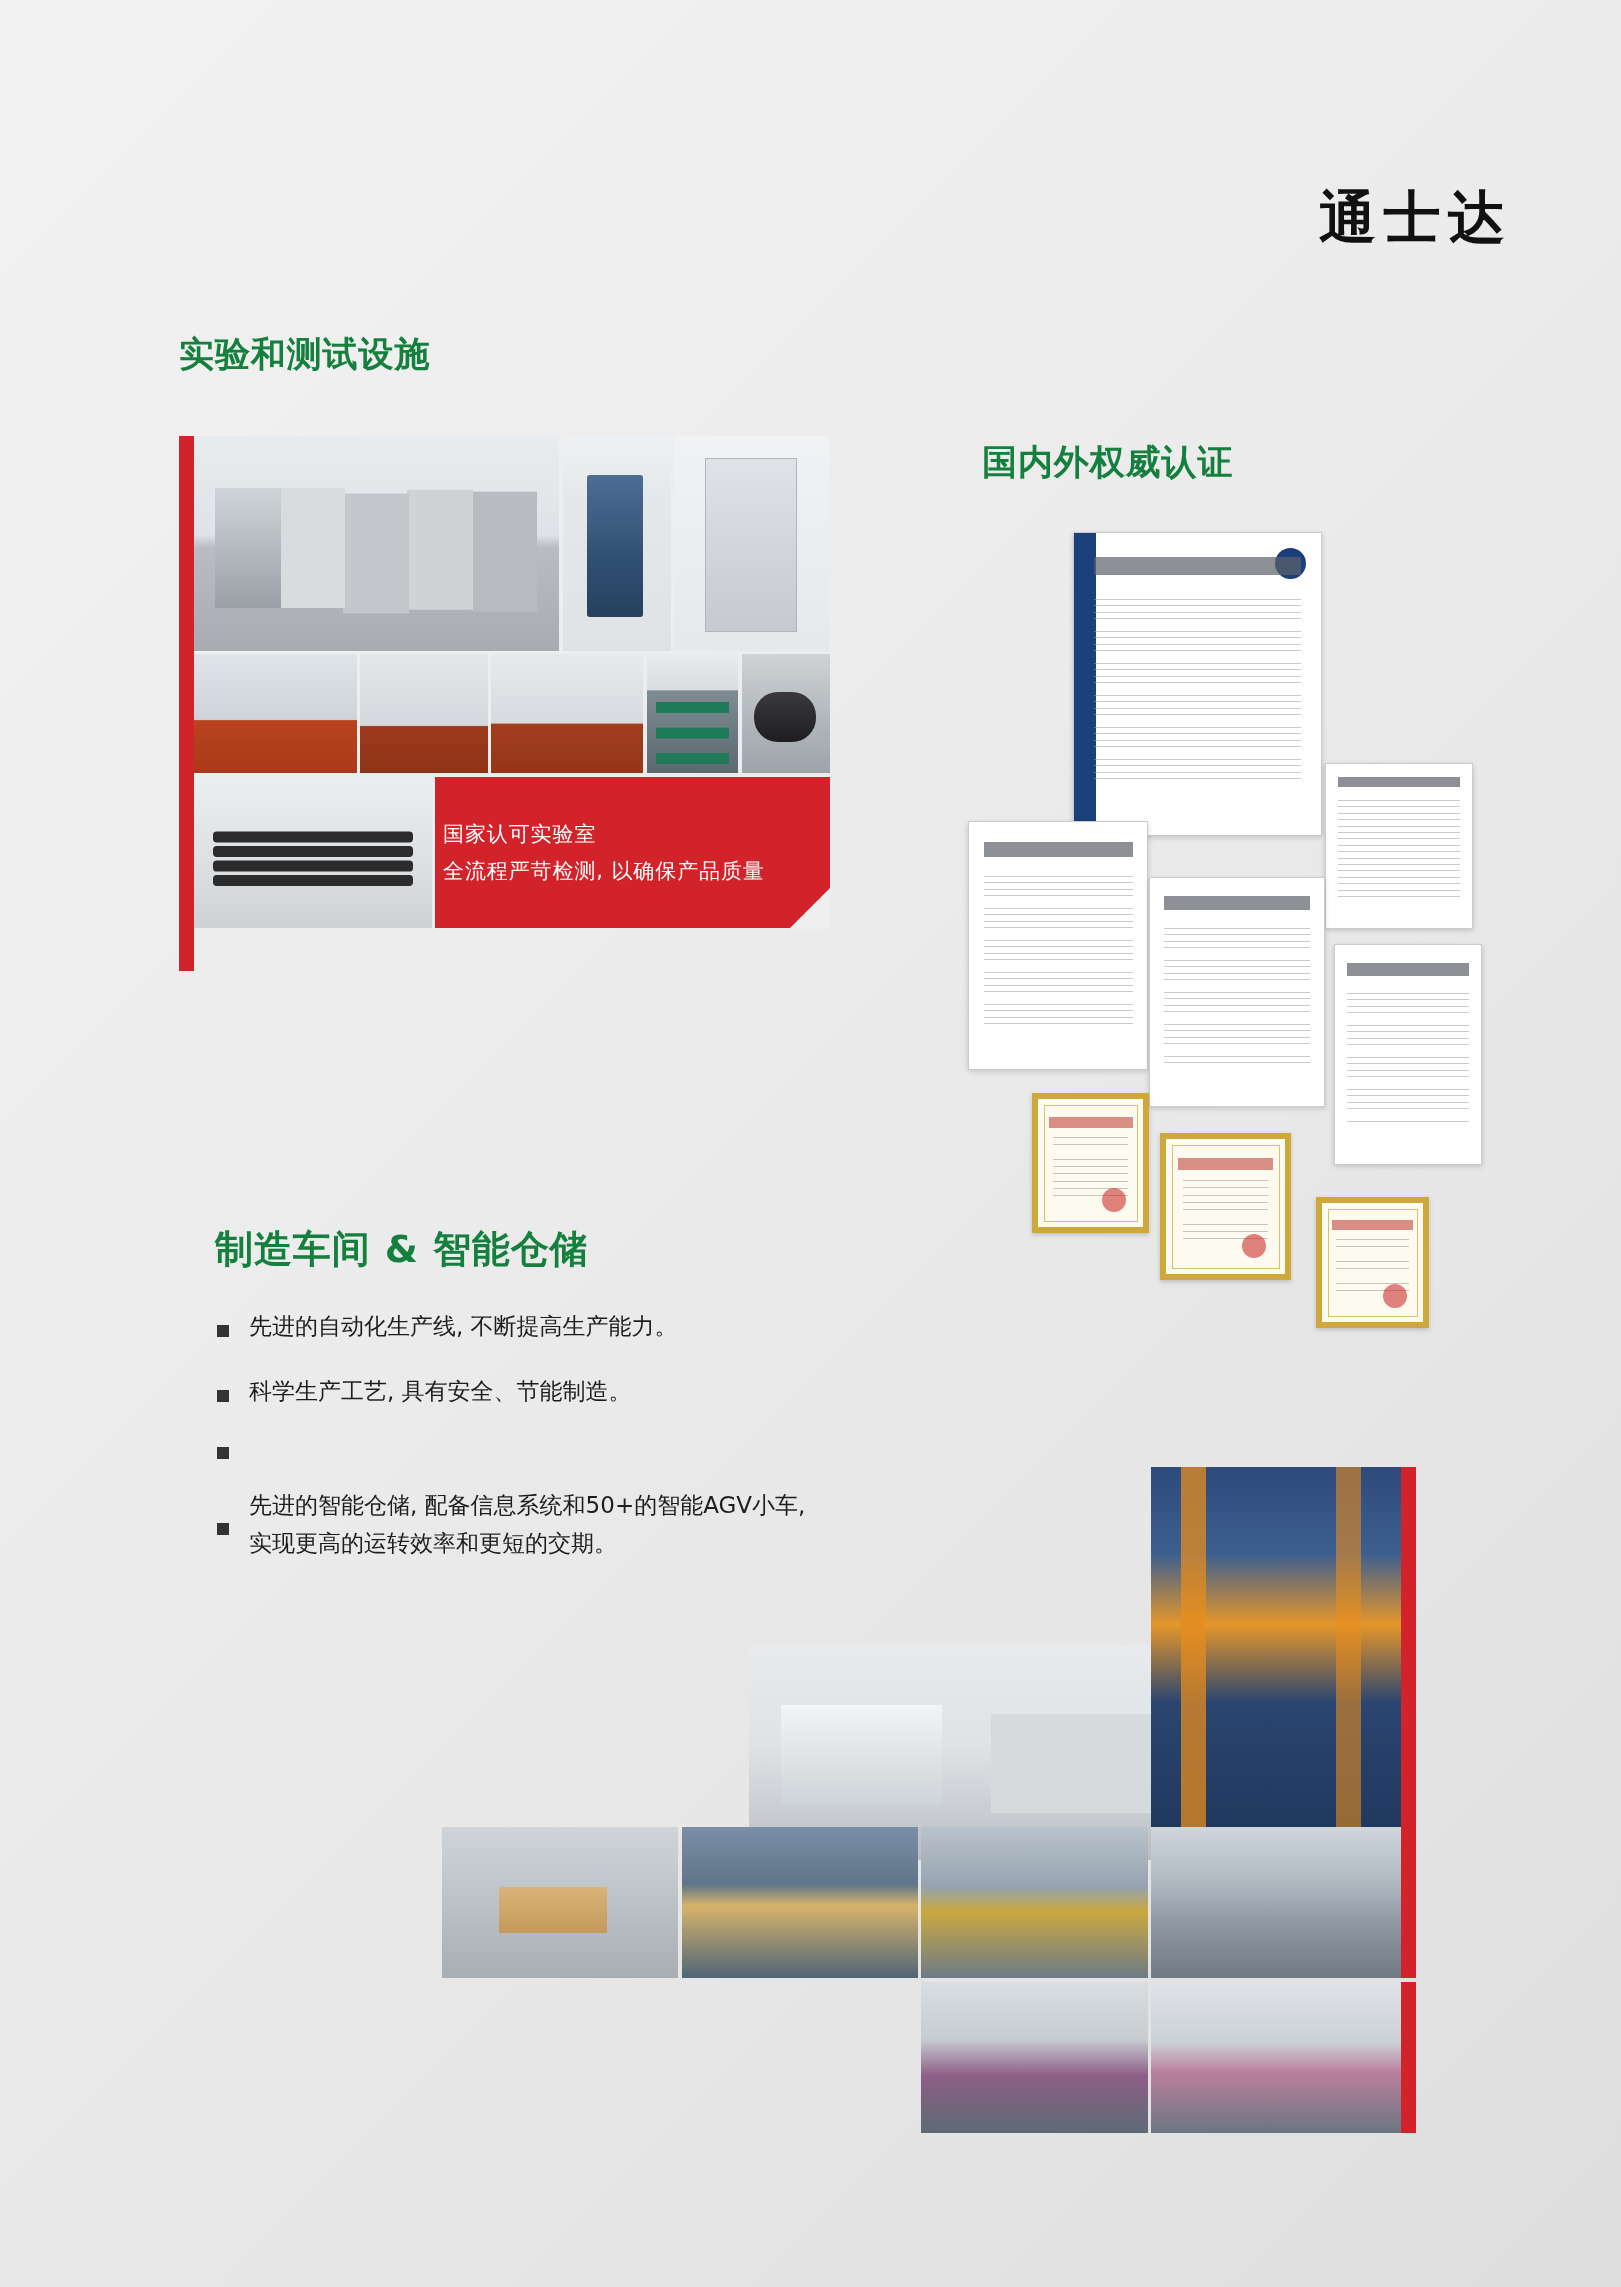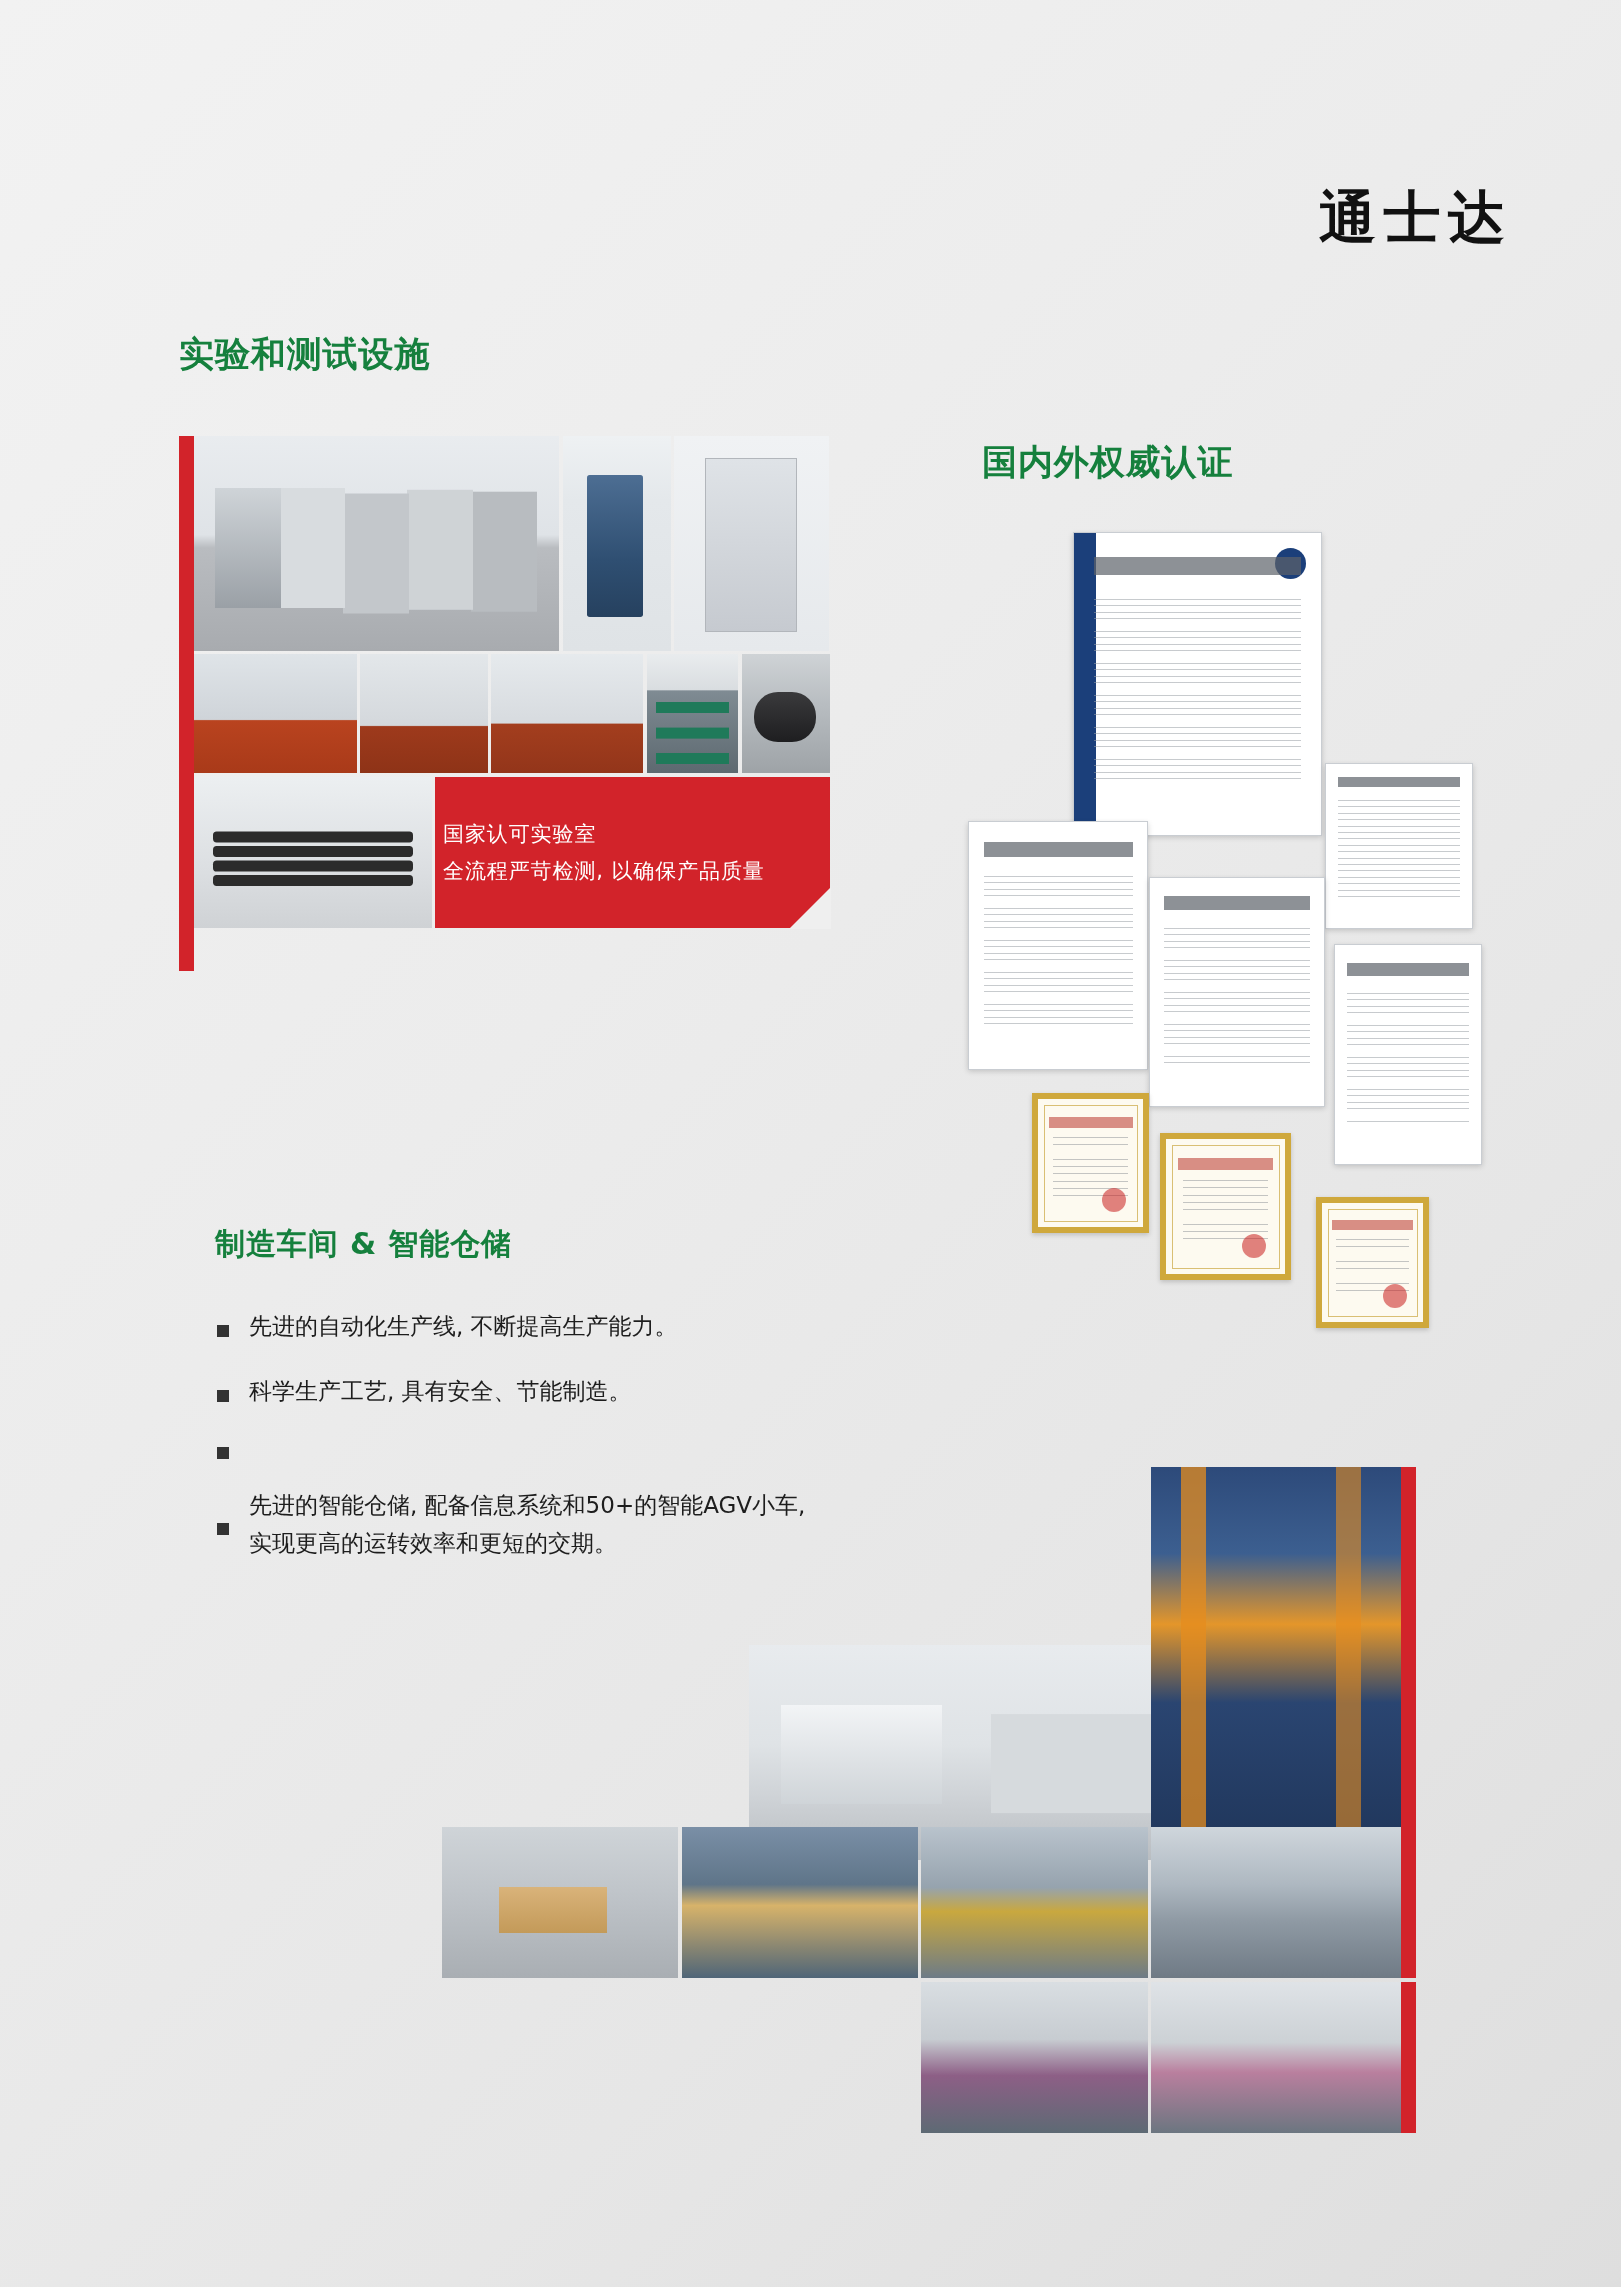--- a/index.html
+++ b/index.html
@@ -36,21 +36,21 @@
   .h-section {
     position: absolute;
     font-size: 35px;
     font-weight: bold;
     color: #15803d;
     letter-spacing: 0.9px;
     font-family: "DejaVu Sans", sans-serif;
   }
   #h-lab { left: 179px; top: 331px; }
   #h-cert { left: 982px; top: 439px; font-family: Liberation Serif, serif; }
-  #h-factory { left: 215px; top: 1224px; font-size: 30px; }
+  #h-factory { left: 215px; top: 1224px; font-size: 38px; }
 
   
   .lab-collage {
     position: absolute;
     left: 179px;
     top: 436px;
     width: 651px;
     height: 535px;
   }
   .redbar-left {

